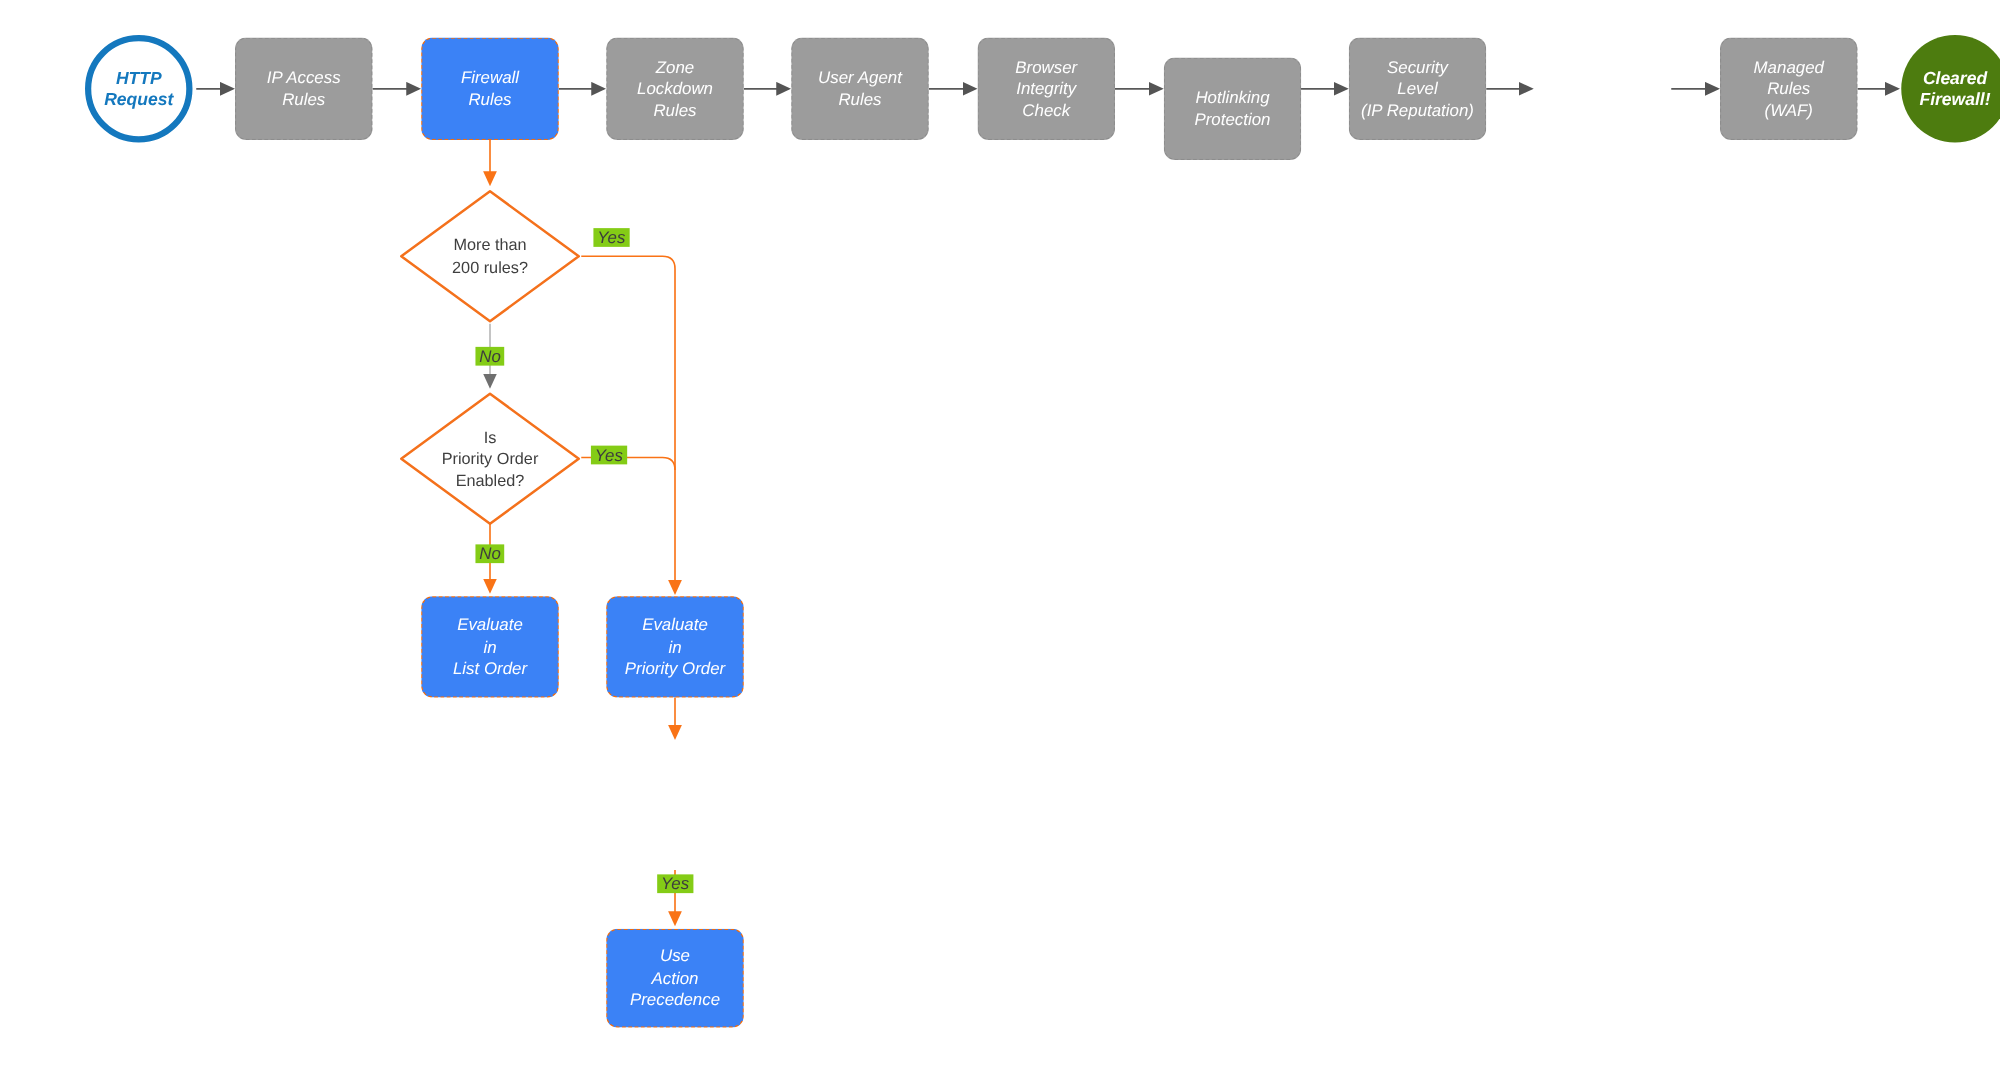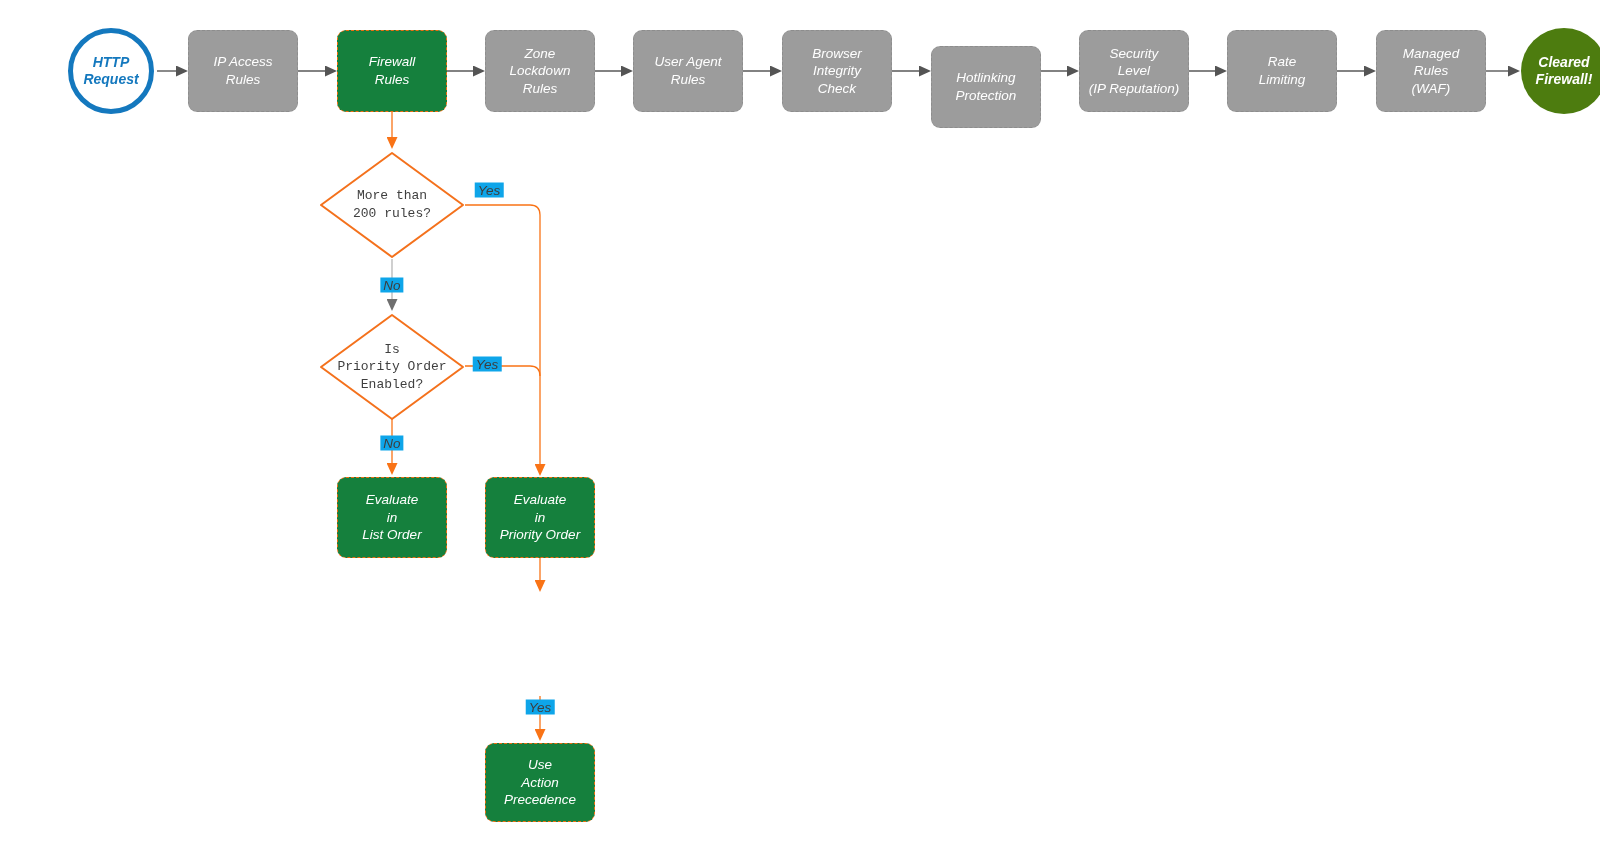--- a/index.html
+++ b/index.html
@@ -9,42 +9,42 @@
   }
   .wires { position:absolute; left:0; top:0; width:1600px; height:858px; pointer-events:none; }
 
   .pnode {
     position:absolute; width:110px; height:82px; box-sizing:border-box;
     border-radius:9px; display:flex; align-items:center; justify-content:center;
     text-align:center; font-style:italic; font-size:13.5px; line-height:1.3;
     color:#ffffff; white-space:pre-line;
   }
   .gray   { background:#9c9c9c; border:1px dashed #8d8d8d; }
-  .orange { background:#15803d; border:1px dashed #ef6c10; }
+  .orange { background:#3b82f6; border:1px dashed #ef6c10; }
 
   .circle {
     position:absolute; width:86px; height:86px; box-sizing:border-box; border-radius:50%;
     display:flex; align-items:center; justify-content:center; text-align:center;
     font-style:italic; font-weight:bold; font-size:14px; line-height:1.25; white-space:pre-line;
   }
   .start { background:#ffffff; border:5px solid #1478be; color:#1478be; }
   .end   { background:#4d7c0f; color:#ffffff; }
 
-  .diamond { position:absolute;font-family:Liberation Mono, monospace; }
+  .diamond { position:absolute; }
   .diamond svg { position:absolute; left:0; top:0; }
   .dtext {
     position:absolute; left:0; top:0; right:0; bottom:0;
     display:flex; align-items:center; justify-content:center; text-align:center;
     font-size:13px; line-height:1.35; color:#3f3f3f; white-space:pre-line;
   }
 
   .elabel {
     position:absolute; transform:translate(-50%,-50%);
     font-style:italic; font-size:13.5px; color:#3d3d3d;
-    background:#0ea5e9; padding:0 3px; z-index:3;
+    background:#84cc16; padding:0 3px; z-index:3;
   }
 </style>
 </head>
 <body>
 
 <div class="stage">
 
   <svg class="wires">
     <defs>
       <marker id="mDark" viewBox="0 0 12 11" markerWidth="12" markerHeight="11" refX="10" refY="5.5" orient="auto" markerUnits="userSpaceOnUse">
@@ -98,22 +98,20 @@
   <div class="pnode gray" style="left:596px;  top:30px;">User Agent
 Rules</div>
   <div class="pnode gray" style="left:745px;  top:30px;">Browser
 Integrity
 Check</div>
   <div class="pnode gray" style="left:894px;  top:46px;">Hotlinking
 Protection</div>
   <div class="pnode gray" style="left:1042px; top:30px;">Security
 Level
 (IP Reputation)</div>
-  <div class="pnode gray" style="left:1190px; top:30px;">Rate
-Limiting</div>
   <div class="pnode gray" style="left:1339px; top:30px;">Managed
 Rules
 (WAF)</div>
 
   <div class="circle end" style="left:1484px; top:28px;">Cleared
 Firewall!</div>
 
   <div class="diamond" style="left:282px; top:151px; width:146px; height:108px;">
     <svg width="146" height="108" viewBox="0 0 146 108">
       <polygon points="73,2 144,54 73,106 2,54" fill="#ffffff" stroke="#f4711c" stroke-width="2" stroke-linejoin="round"></polygon>

